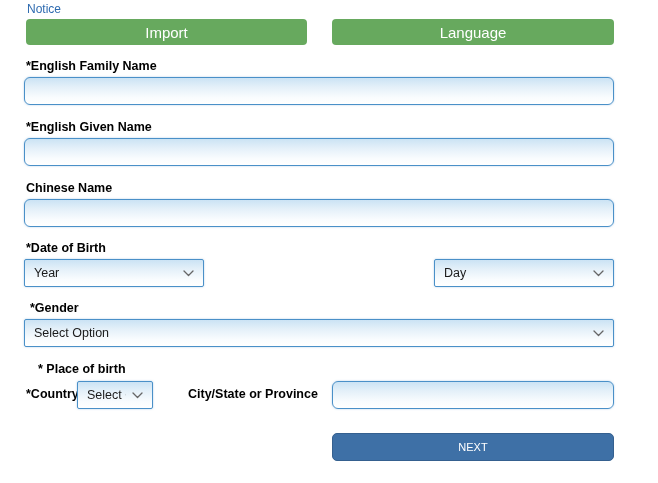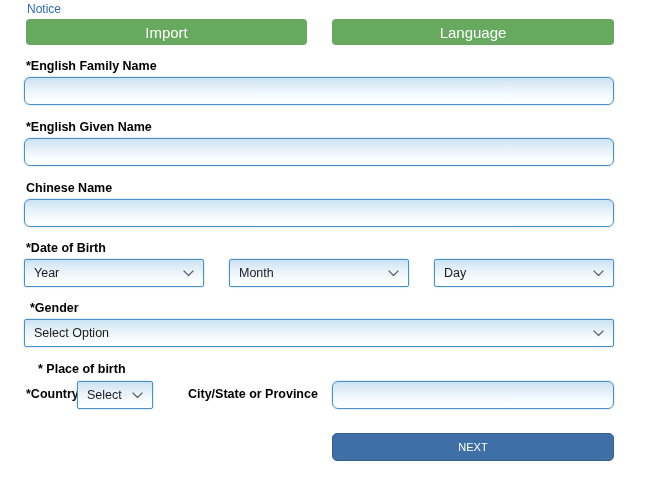--- a/index.html
+++ b/index.html
@@ -143,28 +143,20 @@
 
   <div class="select-box sel-year">
     <span class="select-text">Year</span>
     <span class="chevron">
       <svg width="11" height="7" viewBox="0 0 11 7">
           <polyline points="1,1 5.5,5.5 10,1" fill="none" stroke="#666666" stroke-width="1.3" stroke-linecap="round" stroke-linejoin="round"></polyline>
         </svg>
     </span>
   </div>
 
-  <div class="select-box sel-month">
-    <span class="select-text">Month</span>
-    <span class="chevron">
-      <svg width="11" height="7" viewBox="0 0 11 7">
-          <polyline points="1,1 5.5,5.5 10,1" fill="none" stroke="#666666" stroke-width="1.3" stroke-linecap="round" stroke-linejoin="round"></polyline>
-        </svg>
-    </span>
-  </div>
 
   <div class="select-box sel-day">
     <span class="select-text">Day</span>
     <span class="chevron">
       <svg width="11" height="7" viewBox="0 0 11 7">
           <polyline points="1,1 5.5,5.5 10,1" fill="none" stroke="#666666" stroke-width="1.3" stroke-linecap="round" stroke-linejoin="round"></polyline>
         </svg>
     </span>
   </div>
 

